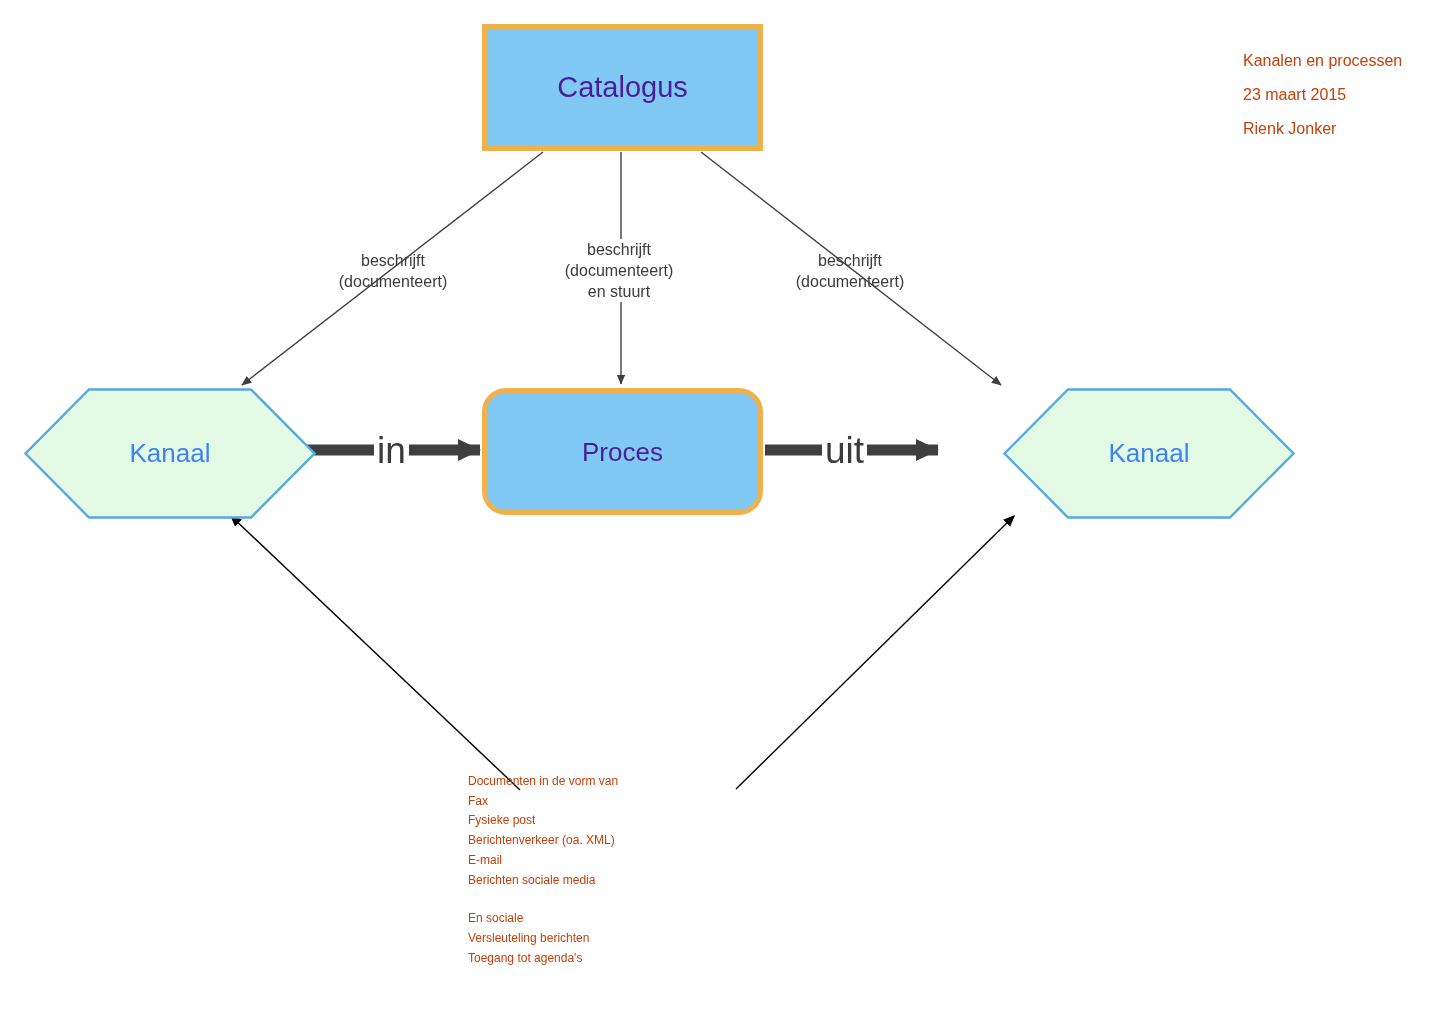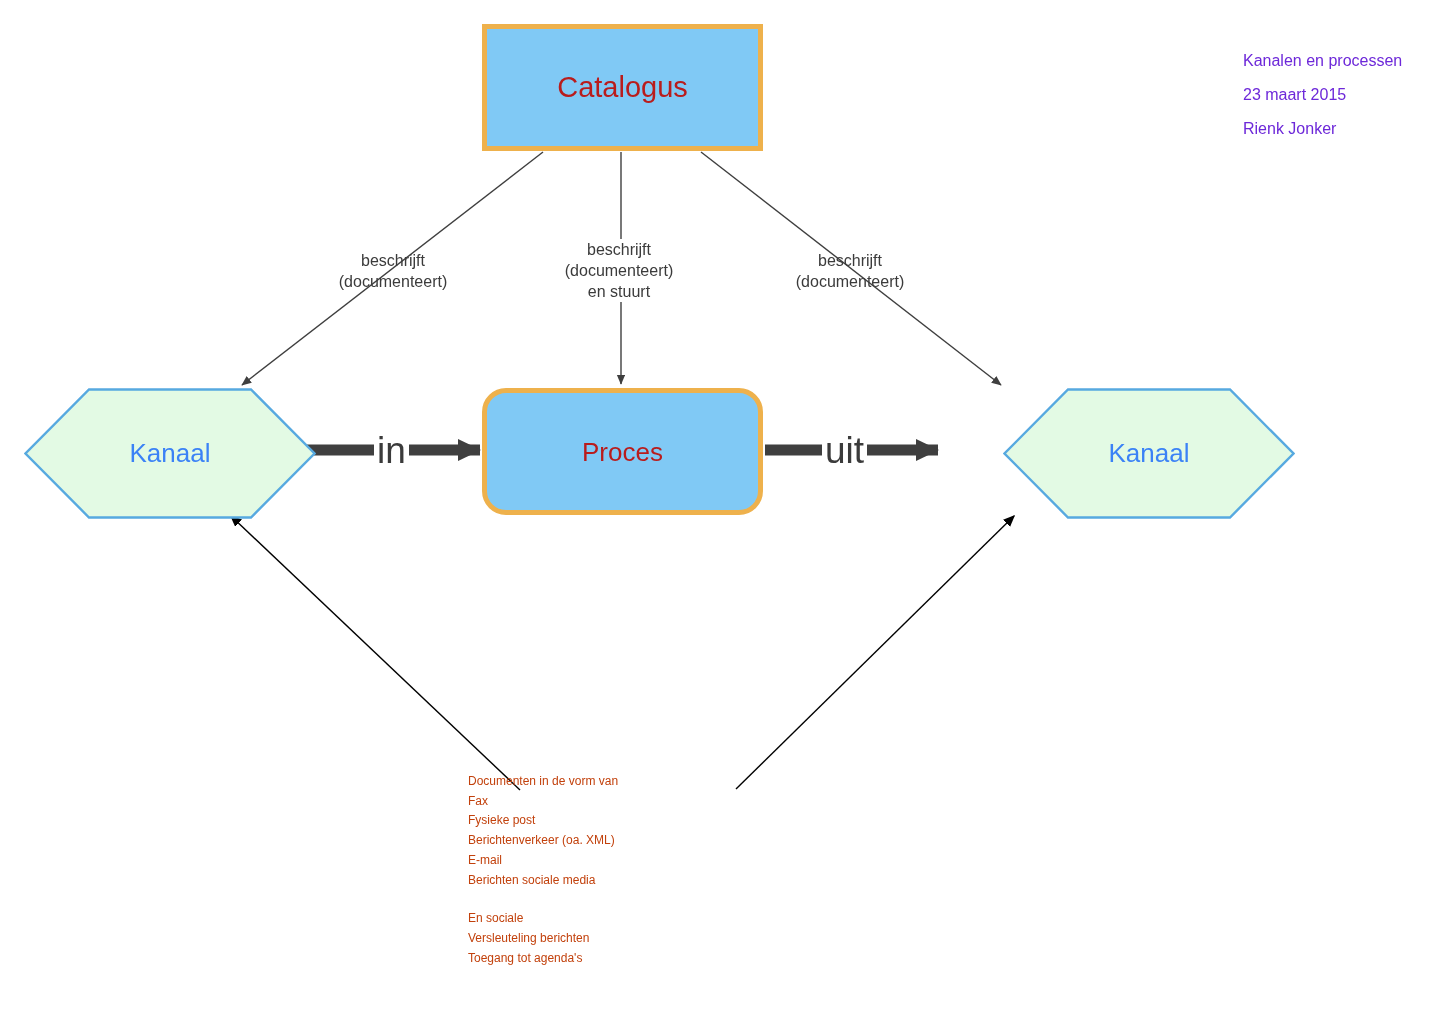--- a/index.html
+++ b/index.html
@@ -34,21 +34,21 @@
     align-items: center;
     justify-content: center;
     z-index: 3;
   }
   .box-node {
     background: #80c9f5;
     border: 5px solid #eeb14c;
   }
   .box-label {
     font-size: 27px;
-    color: #b91c1c;
+    color: #4c1d95;
     line-height: 1;
     white-space: nowrap;
   }
   #node-catalogus {
     left: 482px;
     top: 24px;
     width: 281px;
     height: 127px;
   }
   #node-catalogus .box-label { font-size: 29px; }
@@ -150,21 +150,21 @@
     height: 19px;
   }
 
   
   #title-block {
     position: absolute;
     left: 1243px;
     top: 44px;
     font-size: 16px;
     line-height: 34px;
-    color: #6d28d9;
+    color: #c2410c;
     z-index: 4;
     white-space: nowrap;
   }
 </style>
 </head>
 <body>
 
 <div id="canvas">
 
   <svg id="edges" viewBox="0 0 1455 1035" xmlns="http://www.w3.org/2000/svg">

